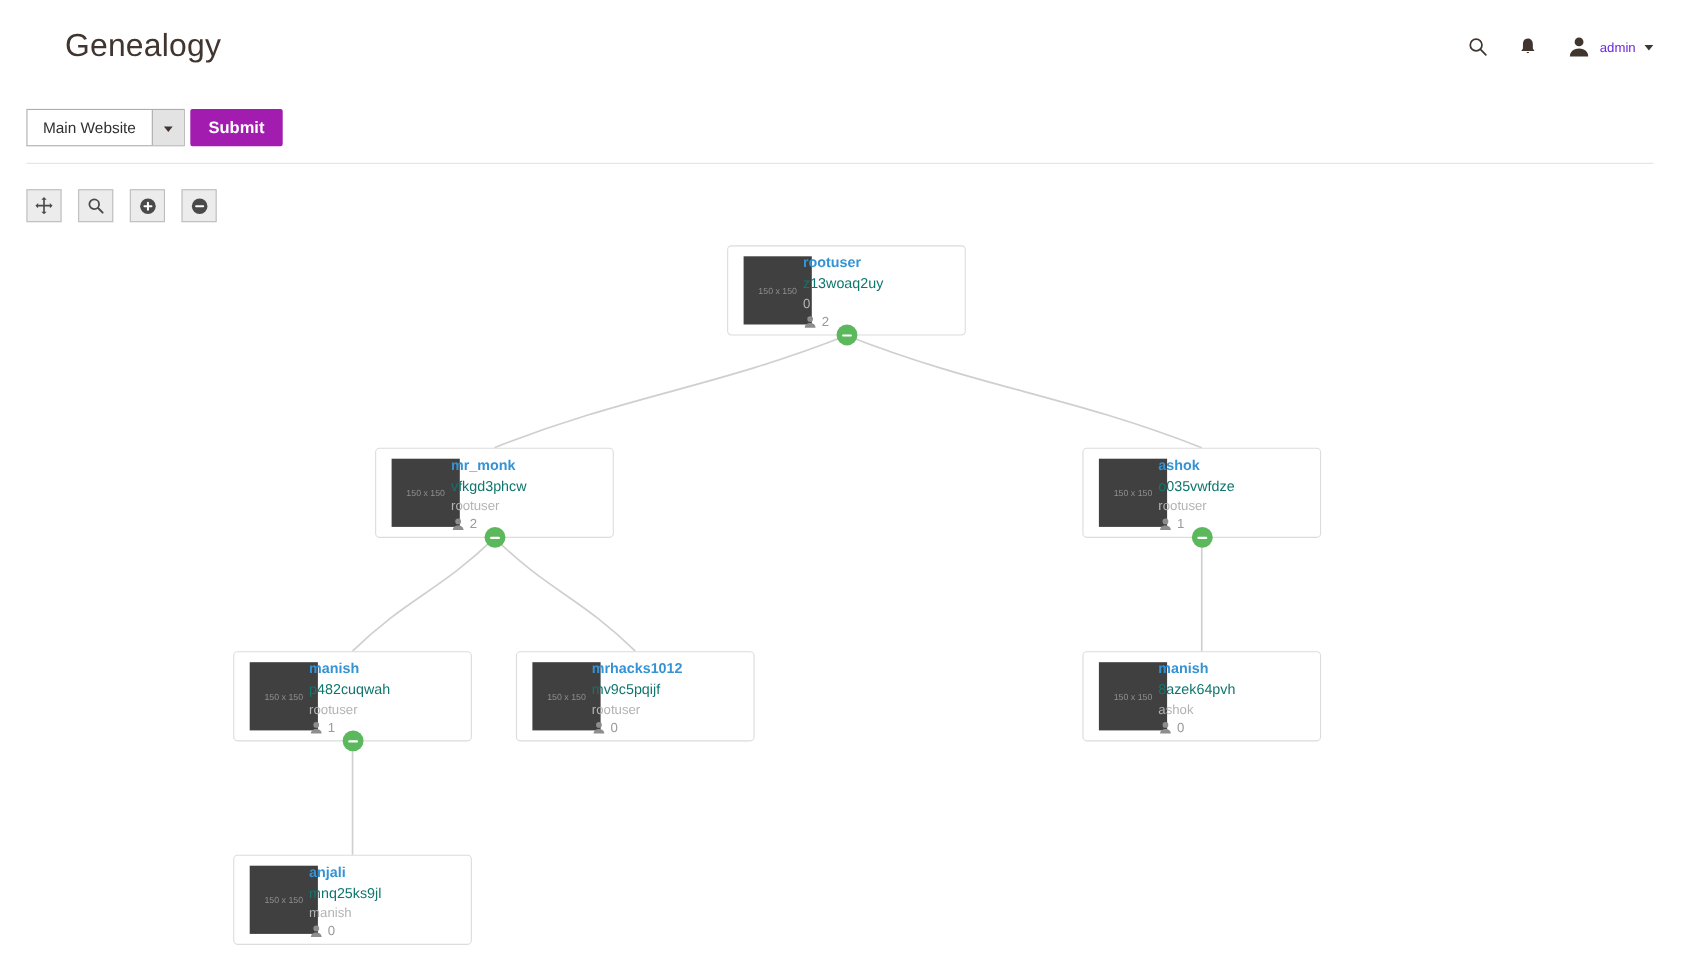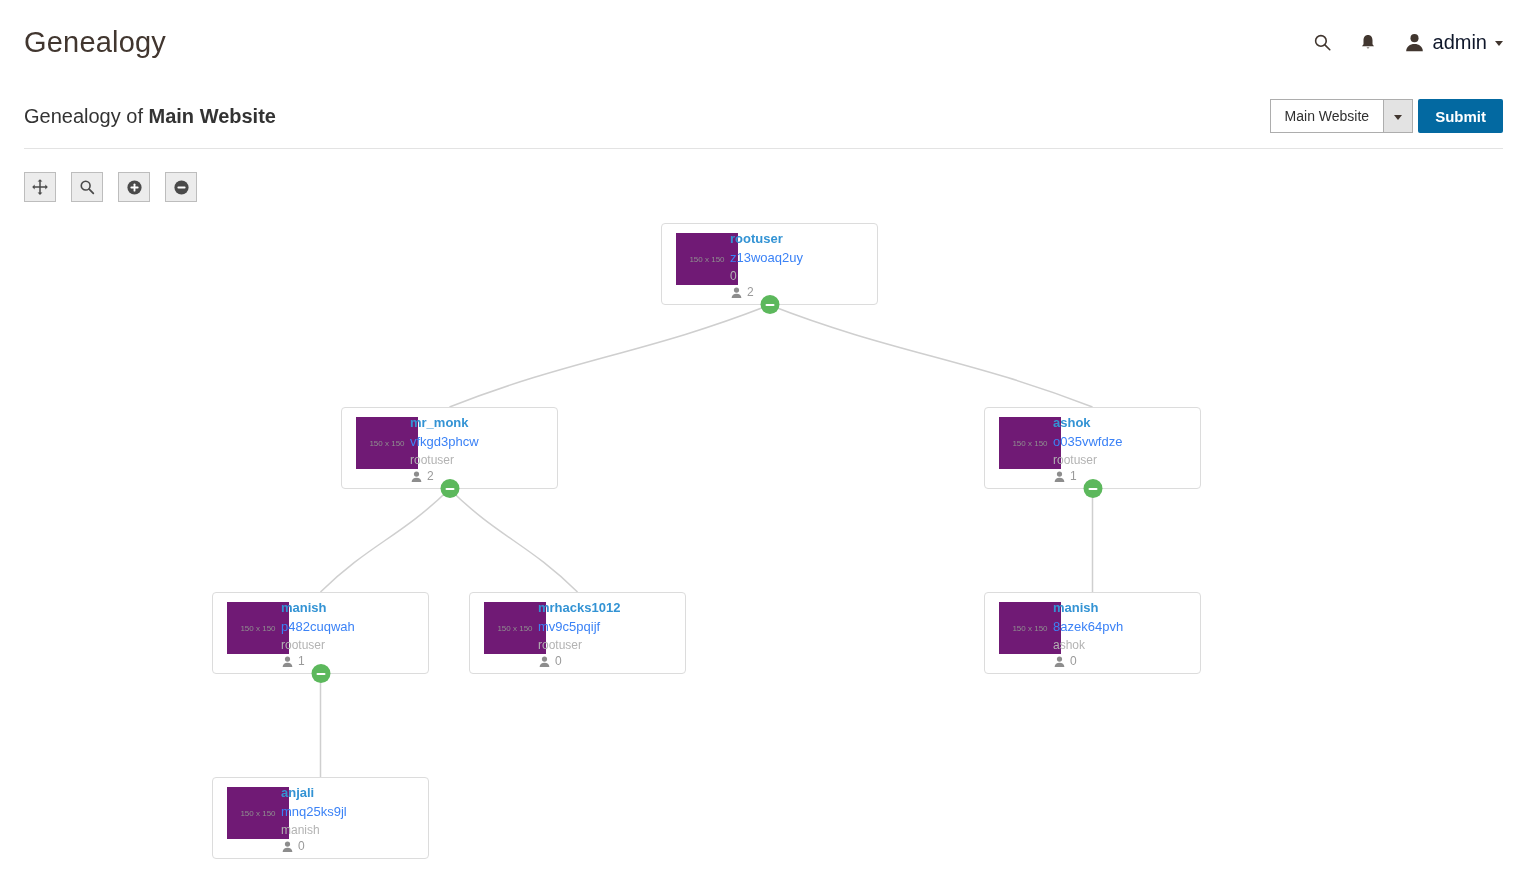--- a/index.html
+++ b/index.html
@@ -11,28 +11,29 @@
     color: #333;
     position: relative;
     overflow: hidden;
   }
   .page { position: relative; width: 100%; height: 100%; }
 
   
   .page-header {
     display: flex; justify-content: space-between; align-items: center;
     padding: 26px 34px 0 24px;
+    margin-left: 35px;
   }
   .page-title {
     margin: 0; font-size: 29px; font-weight: 400; color: #41362f; letter-spacing: .2px;
   }
   .header-actions { display: flex; align-items: center; gap: 27px; }
   .icon-btn { background: none; border: none; padding: 0; cursor: pointer; display: flex; align-items: center; }
   .admin-menu { display: flex; align-items: center; gap: 8px; cursor: pointer; }
-  .admin-name { font-size: 20px; color: #0f172a; }
+  .admin-name { font-size: 12px; color: #6d28d9; }
   .caret-down {
     width: 0; height: 0;
     border-left: 4px solid transparent; border-right: 4px solid transparent;
     border-top: 5px solid #41362f; margin-top: 2px;
   }
 
   
   .sub-header {
     display: flex; justify-content: space-between; align-items: center;
     padding: 40px 34px 15px 24px;
@@ -47,21 +48,21 @@
   .select-value {
     display: flex; align-items: center; padding: 0 14px;
     font-size: 14px; color: #303030; min-width: 98px;
   }
   .select-arrow {
     width: 29px; background: #e3e3e3; border-left: 1px solid #adadad;
     display: flex; align-items: center; justify-content: center;
   }
   .submit-btn {
     height: 34px; padding: 0 17px; border: none; border-radius: 2px;
-    background: #0369a1; color: #fff; font-size: 15px; font-weight: 600;
+    background: #a21caf; color: #fff; font-size: 15px; font-weight: 600;
     font-family: inherit; cursor: pointer;
   }
   .divider { border: none; border-top: 1px solid #e3e3e3; margin: 0 34px 0 24px; }
 
   
   .tree-toolbar { display: flex; gap: 15px; padding: 23px 0 0 24px; }
   .tool-btn {
     width: 32px; height: 30px; padding: 0;
     background: #ececec; border: 1px solid #bdbdbd;
     display: flex; align-items: center; justify-content: center; cursor: pointer;
@@ -70,31 +71,31 @@
   
   .tree { position: absolute; left: 0; top: 0; width: 1537px; height: 883px; pointer-events: none; }
   .links-layer { position: absolute; left: 0; top: 0; }
   .nodes-layer { position: absolute; left: 0; top: 0; width: 100%; height: 100%; }
   .node {
     position: absolute; width: 217px; height: 82px;
     background: #fff; border: 1px solid #dcdcdc; border-radius: 4px;
     pointer-events: auto; cursor: default;
   }
   .node-img {
-    position: absolute; left: 14px; top: 9px; width: 62px; height: 52px;
-    background: #701a75; color: #8f8f8f; font-size: 8px;
+    position: absolute; left: 14px; top: 9px; width: 62px; height: 62px;
+    background: #404040; color: #8f8f8f; font-size: 8px;
     display: flex; align-items: center; justify-content: center;
   }
   .node-info { position: absolute; left: 68px; top: 7px; right: 6px; }
   .node-name {
     display: block; color: #3393d4; font-size: 13px; font-weight: 700;
     text-decoration: none; cursor: pointer; margin-bottom: 4px;
     white-space: nowrap; overflow: hidden;
   }
-  .node-code { font-size: 13px; color: #3b82f6; margin-bottom: 4px; }
+  .node-code { font-size: 13px; color: #0f766e; margin-bottom: 4px; }
   .node-parent { font-size: 12px; color: #b3b3b3; margin-bottom: 2px; }
   .node-count { display: flex; align-items: center; gap: 4px; font-size: 12px; color: #9a9a9a; }
   .node-toggle {
     position: absolute; left: 50%; bottom: -10px; transform: translateX(-50%);
     width: 19px; height: 19px; border-radius: 50%;
     background: #5cb85c; display: flex; align-items: center; justify-content: center;
     cursor: pointer; pointer-events: auto;
   }
   .minus-bar { width: 9px; height: 2px; background: #fff; border-radius: 1px; }
 </style>
@@ -123,21 +124,20 @@
           <circle cx="12" cy="7" r="4.6" fill="#41362f"></circle>
           <path d="M2.5 22c0-5.2 4.3-8.2 9.5-8.2s9.5 3 9.5 8.2z" fill="#41362f"></path>
         </svg>
         <span class="admin-name">admin</span>
         <span class="caret-down"></span>
       </div>
     </div>
   </header>
 
   <div class="sub-header">
-    <h2 class="page-subtitle"><span>Genealogy of </span><strong>Main Website</strong></h2>
     <div class="scope-controls">
       <div class="select">
         <span class="select-value">Main Website</span>
         <span class="select-arrow">
             <span class="caret-down"></span>
           </span>
       </div>
       <button class="submit-btn">Submit</button>
     </div>
   </div>

